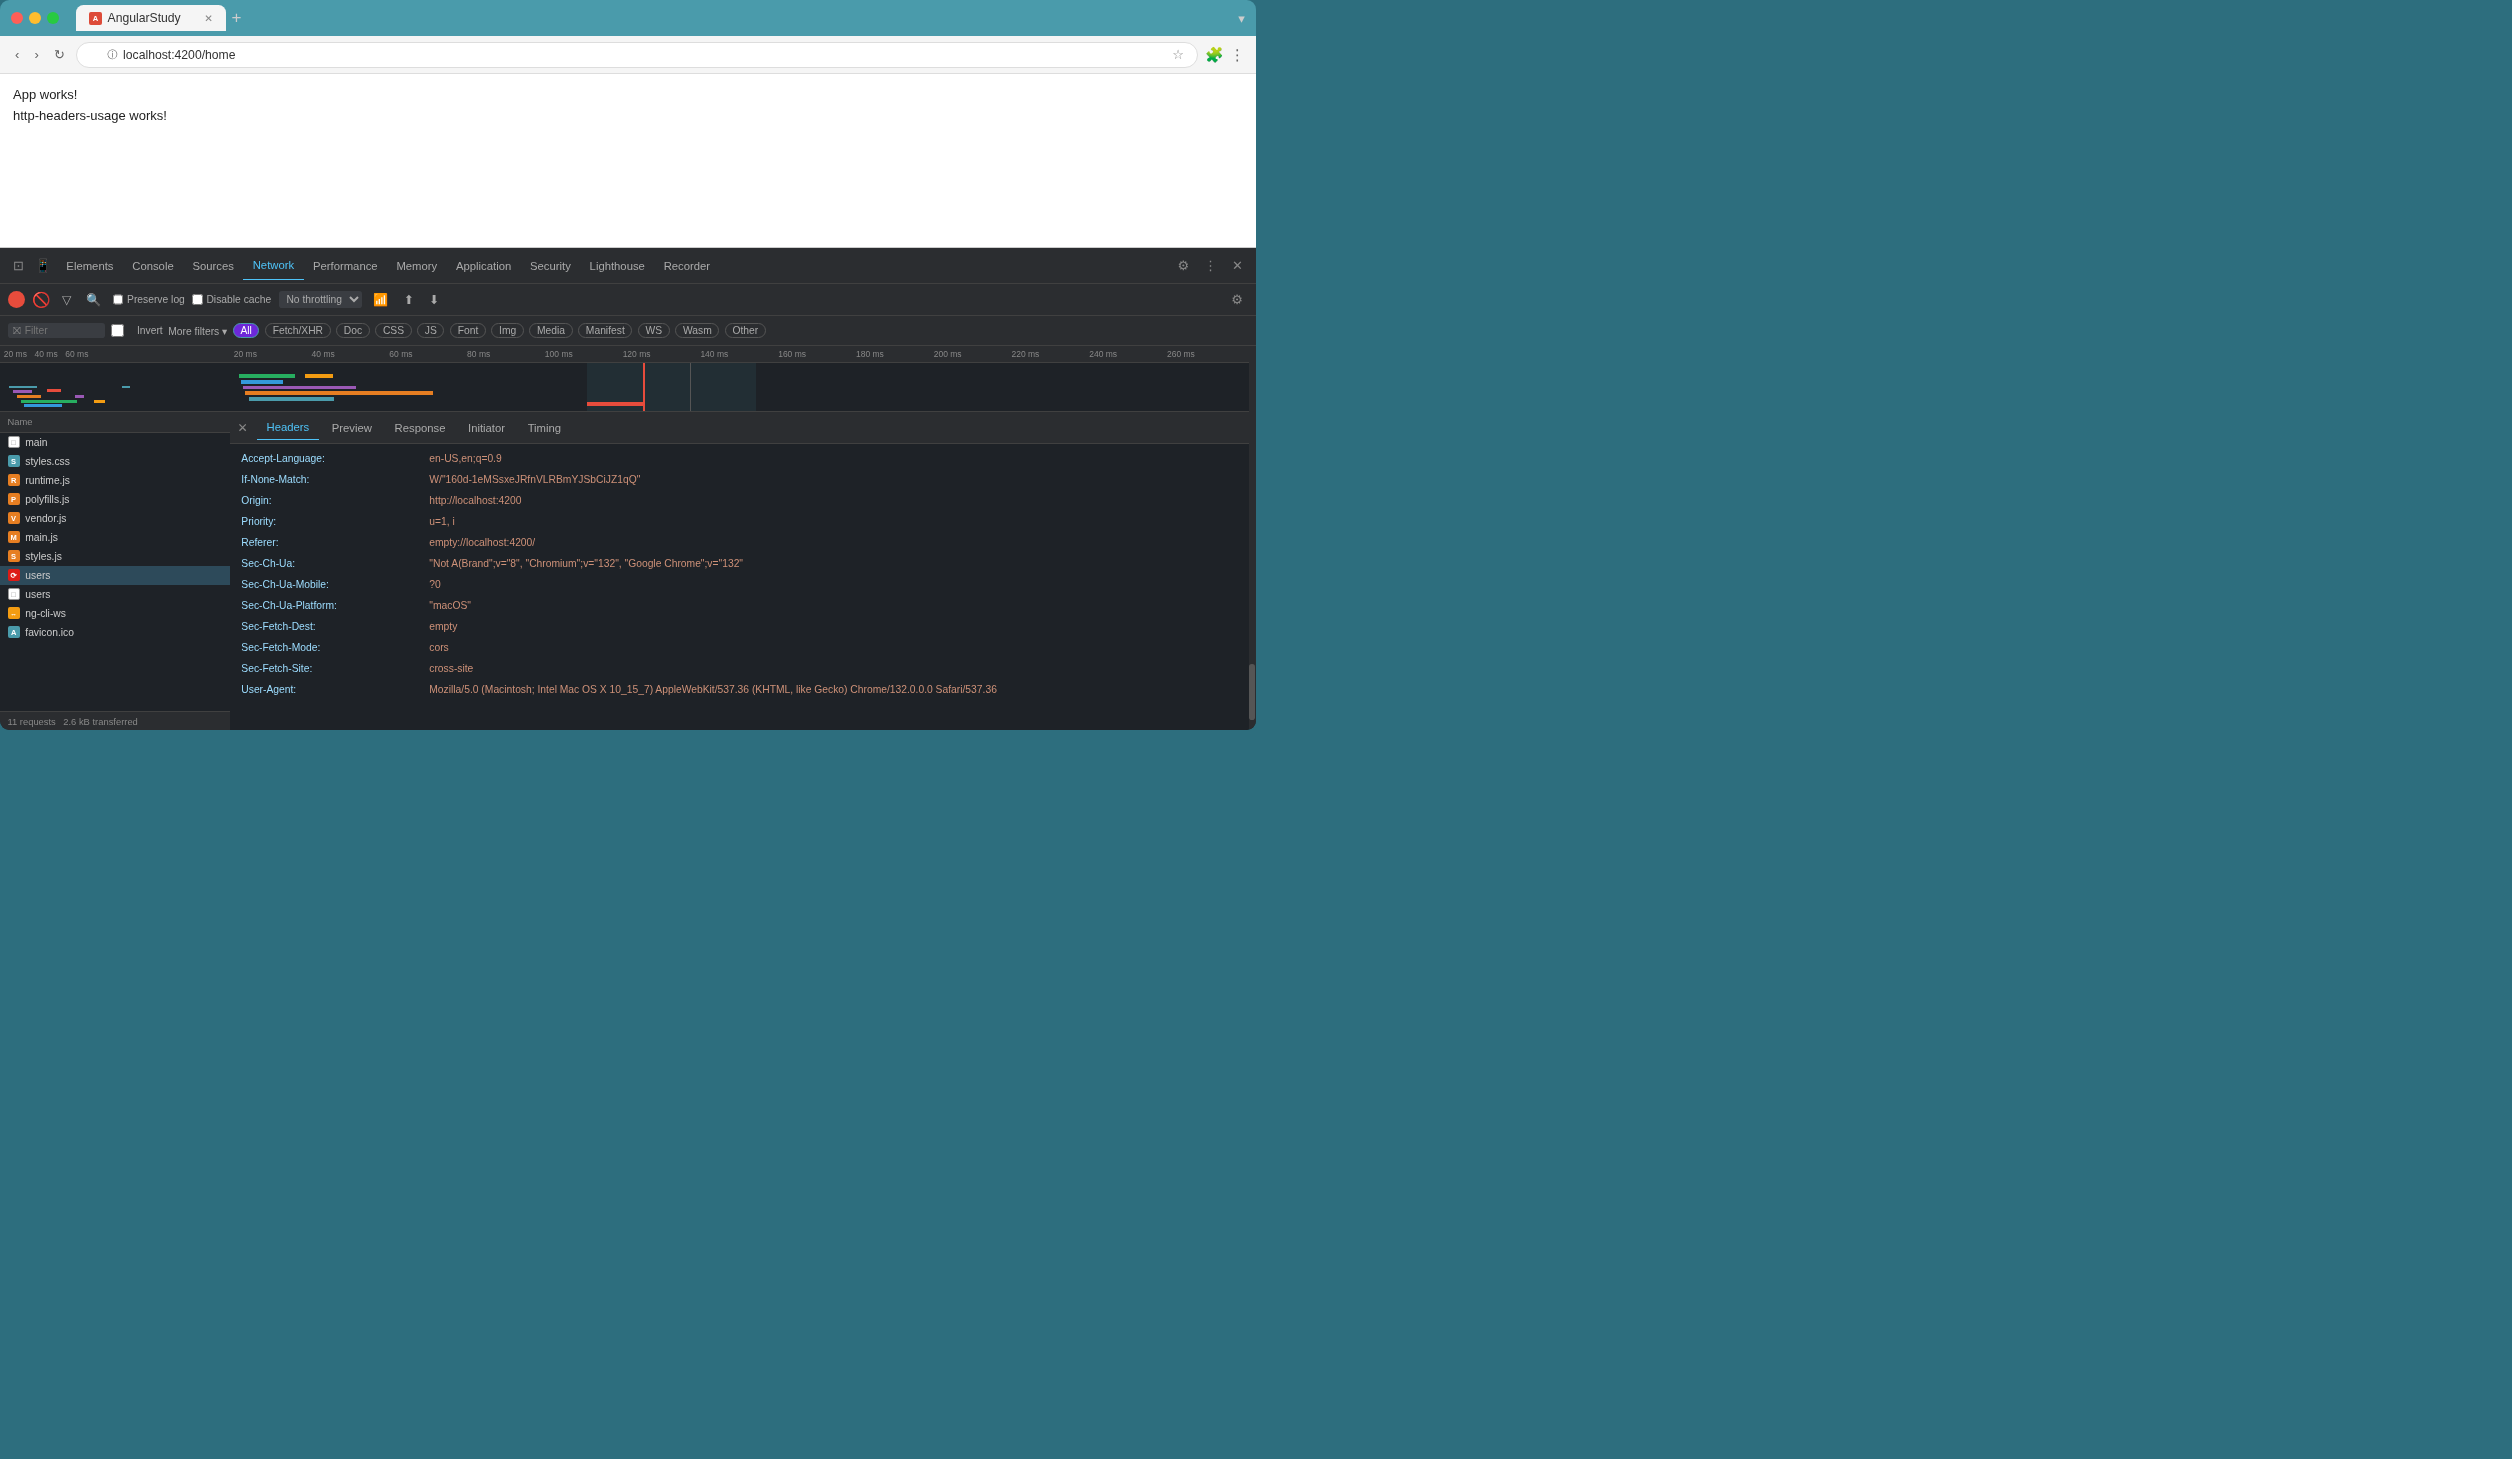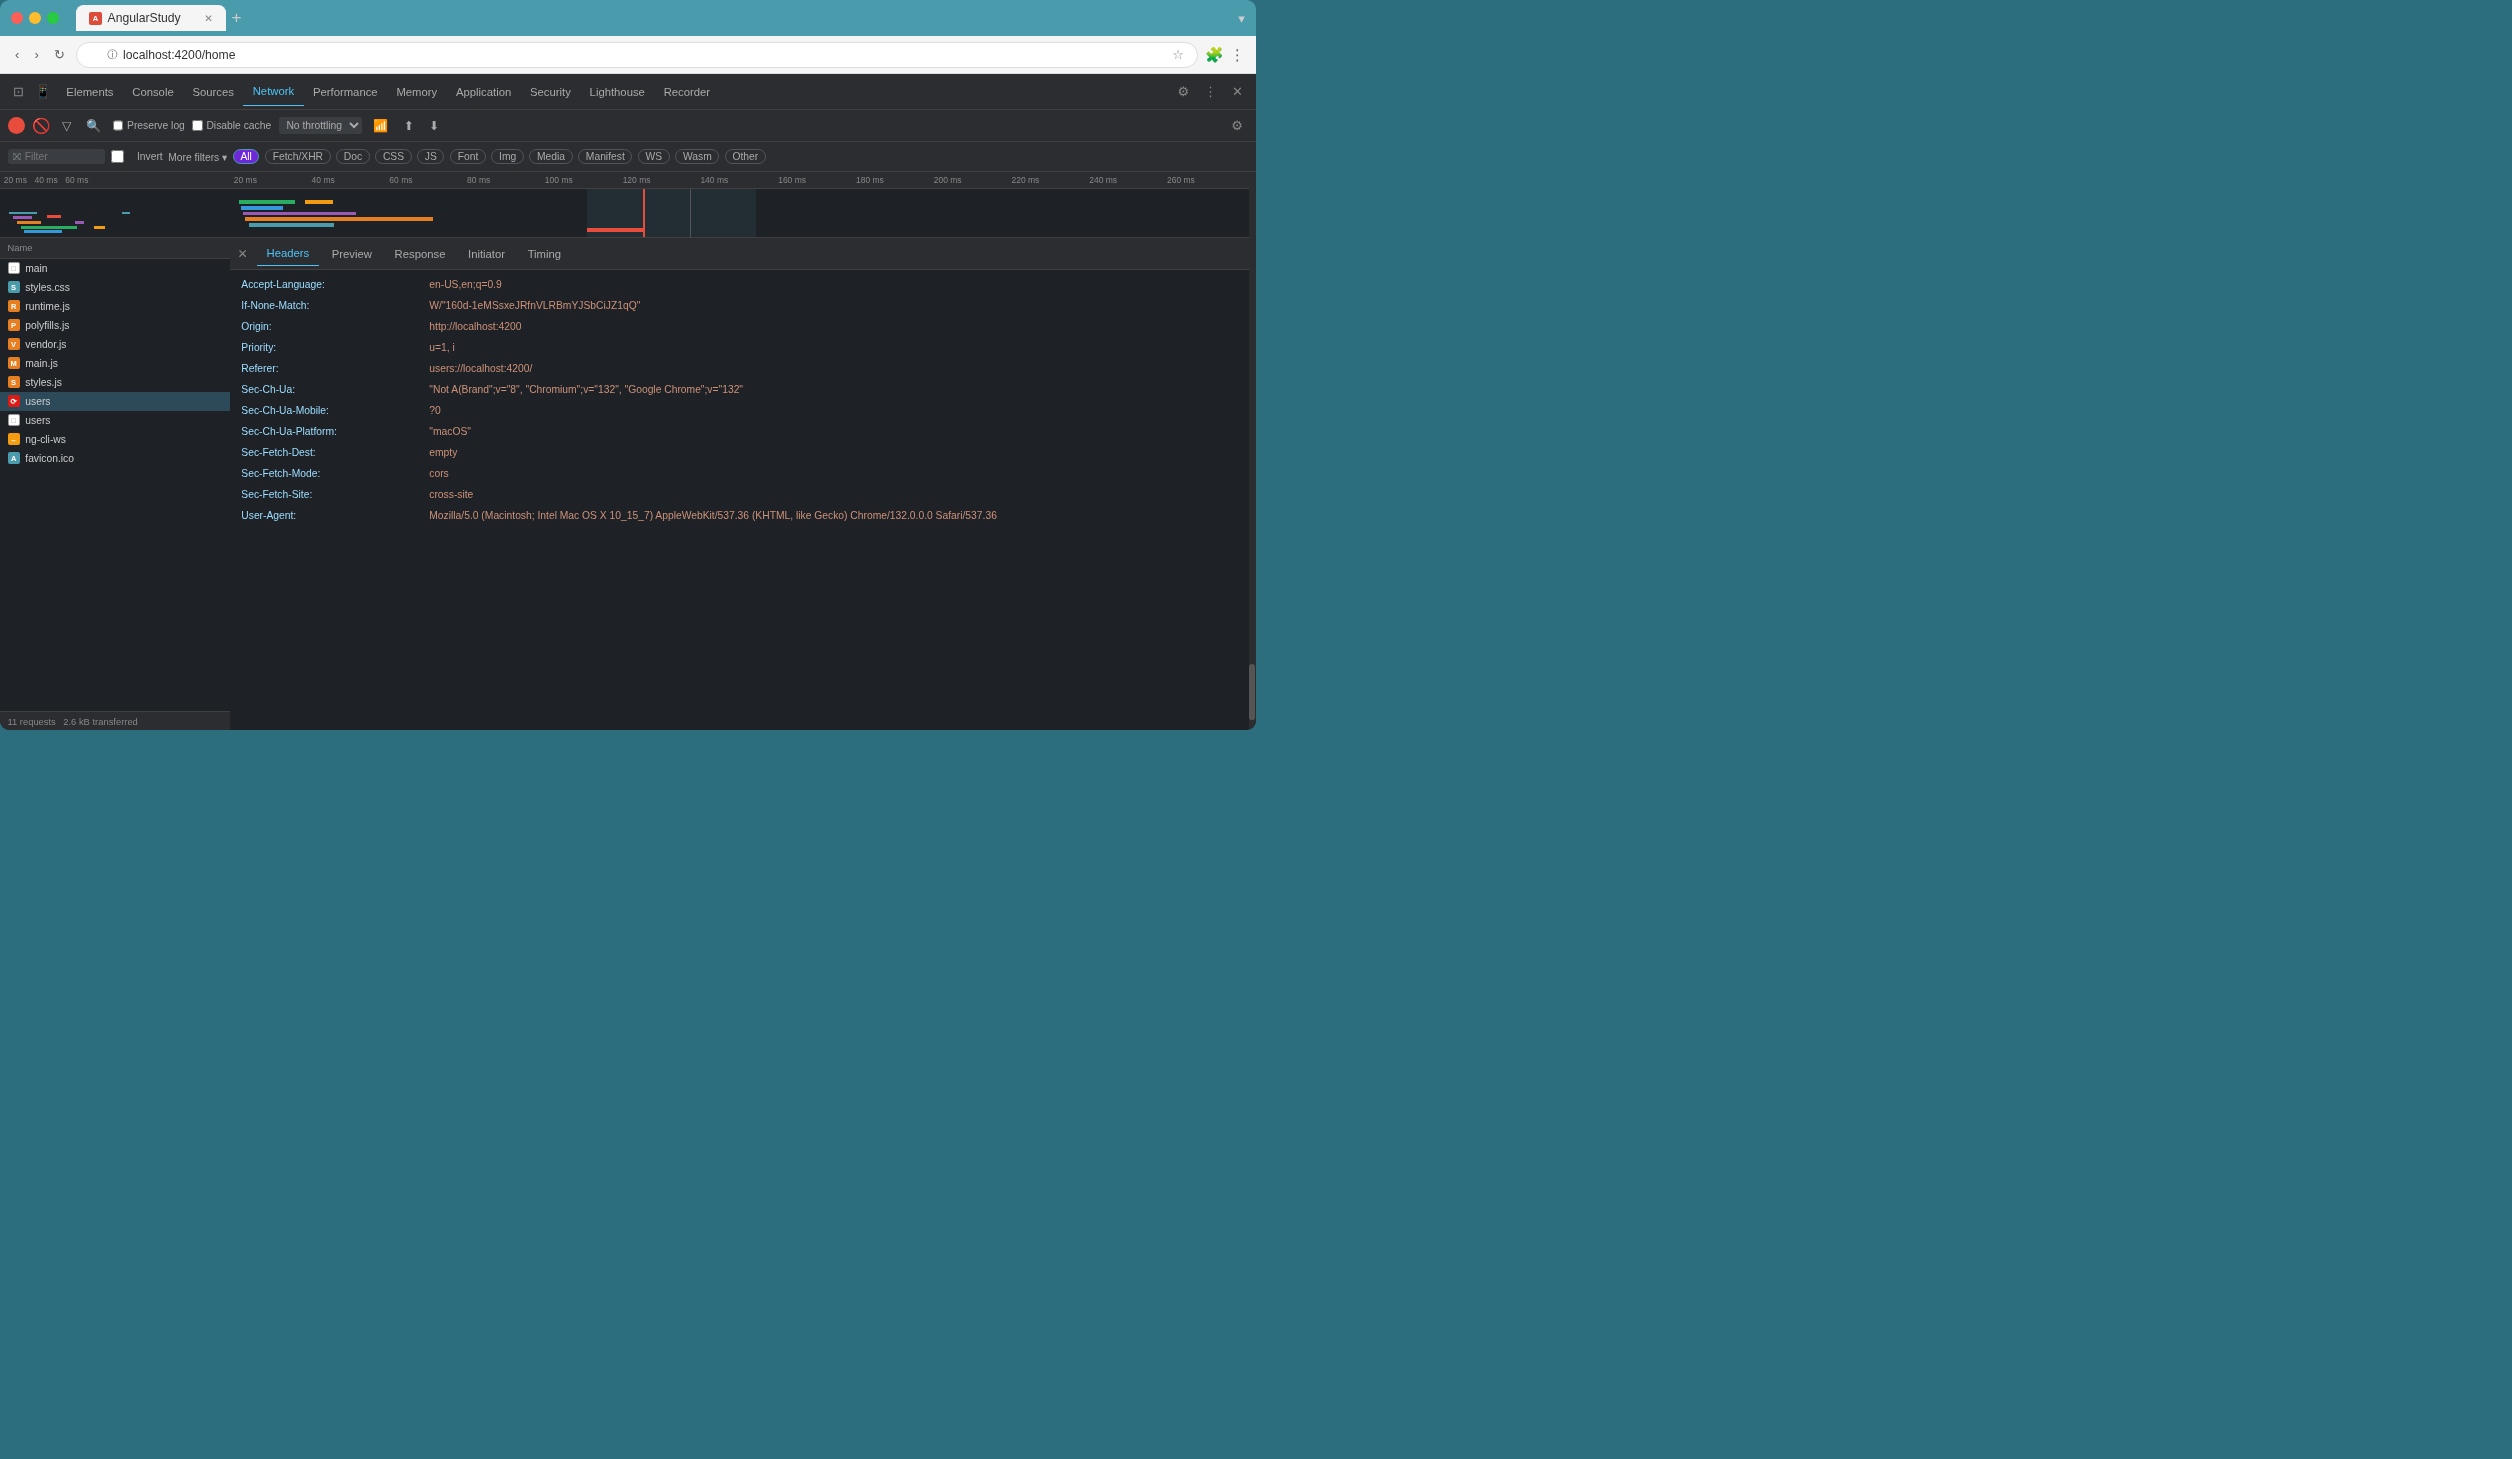--- a/index.html
+++ b/index.html
@@ -130,20 +130,24 @@
       <span class="url-lock">ⓘ</span>
       <span class="url-text">localhost:4200/home</span>
       <span class="url-star">☆</span>
     </div>
     <div class="url-right">
       <span>🧩</span>
       <span>⋮</span>
     </div>
   </div>
 
+  <div class="page-content">
+    <div class="page-text">App works!</div>
+    <div class="page-text">http-headers-usage works!</div>
+  </div>
 
   <div class="devtools">
 
     <div class="devtools-tabs">
       <button class="devtools-icon-btn">⊡</button>
       <button class="devtools-icon-btn">📱</button>
       <button class="dt-tab">Elements</button>
       <button class="dt-tab">Console</button>
       <button class="dt-tab">Sources</button>
       <button class="dt-tab active">Network</button>
@@ -342,21 +346,21 @@
             <div class="header-row">
               <span class="header-key">Origin:</span>
               <span class="header-val">http://localhost:4200</span>
             </div>
             <div class="header-row">
               <span class="header-key">Priority:</span>
               <span class="header-val">u=1, i</span>
             </div>
             <div class="header-row">
               <span class="header-key">Referer:</span>
-              <span class="header-val">users://localhost:4200/</span>
+              <span class="header-val">empty://localhost:4200/</span>
             </div>
             <div class="header-row">
               <span class="header-key">Sec-Ch-Ua:</span>
               <span class="header-val">"Not A(Brand";v="8", "Chromium";v="132", "Google Chrome";v="132"</span>
             </div>
             <div class="header-row">
               <span class="header-key">Sec-Ch-Ua-Mobile:</span>
               <span class="header-val">?0</span>
             </div>
             <div class="header-row">

